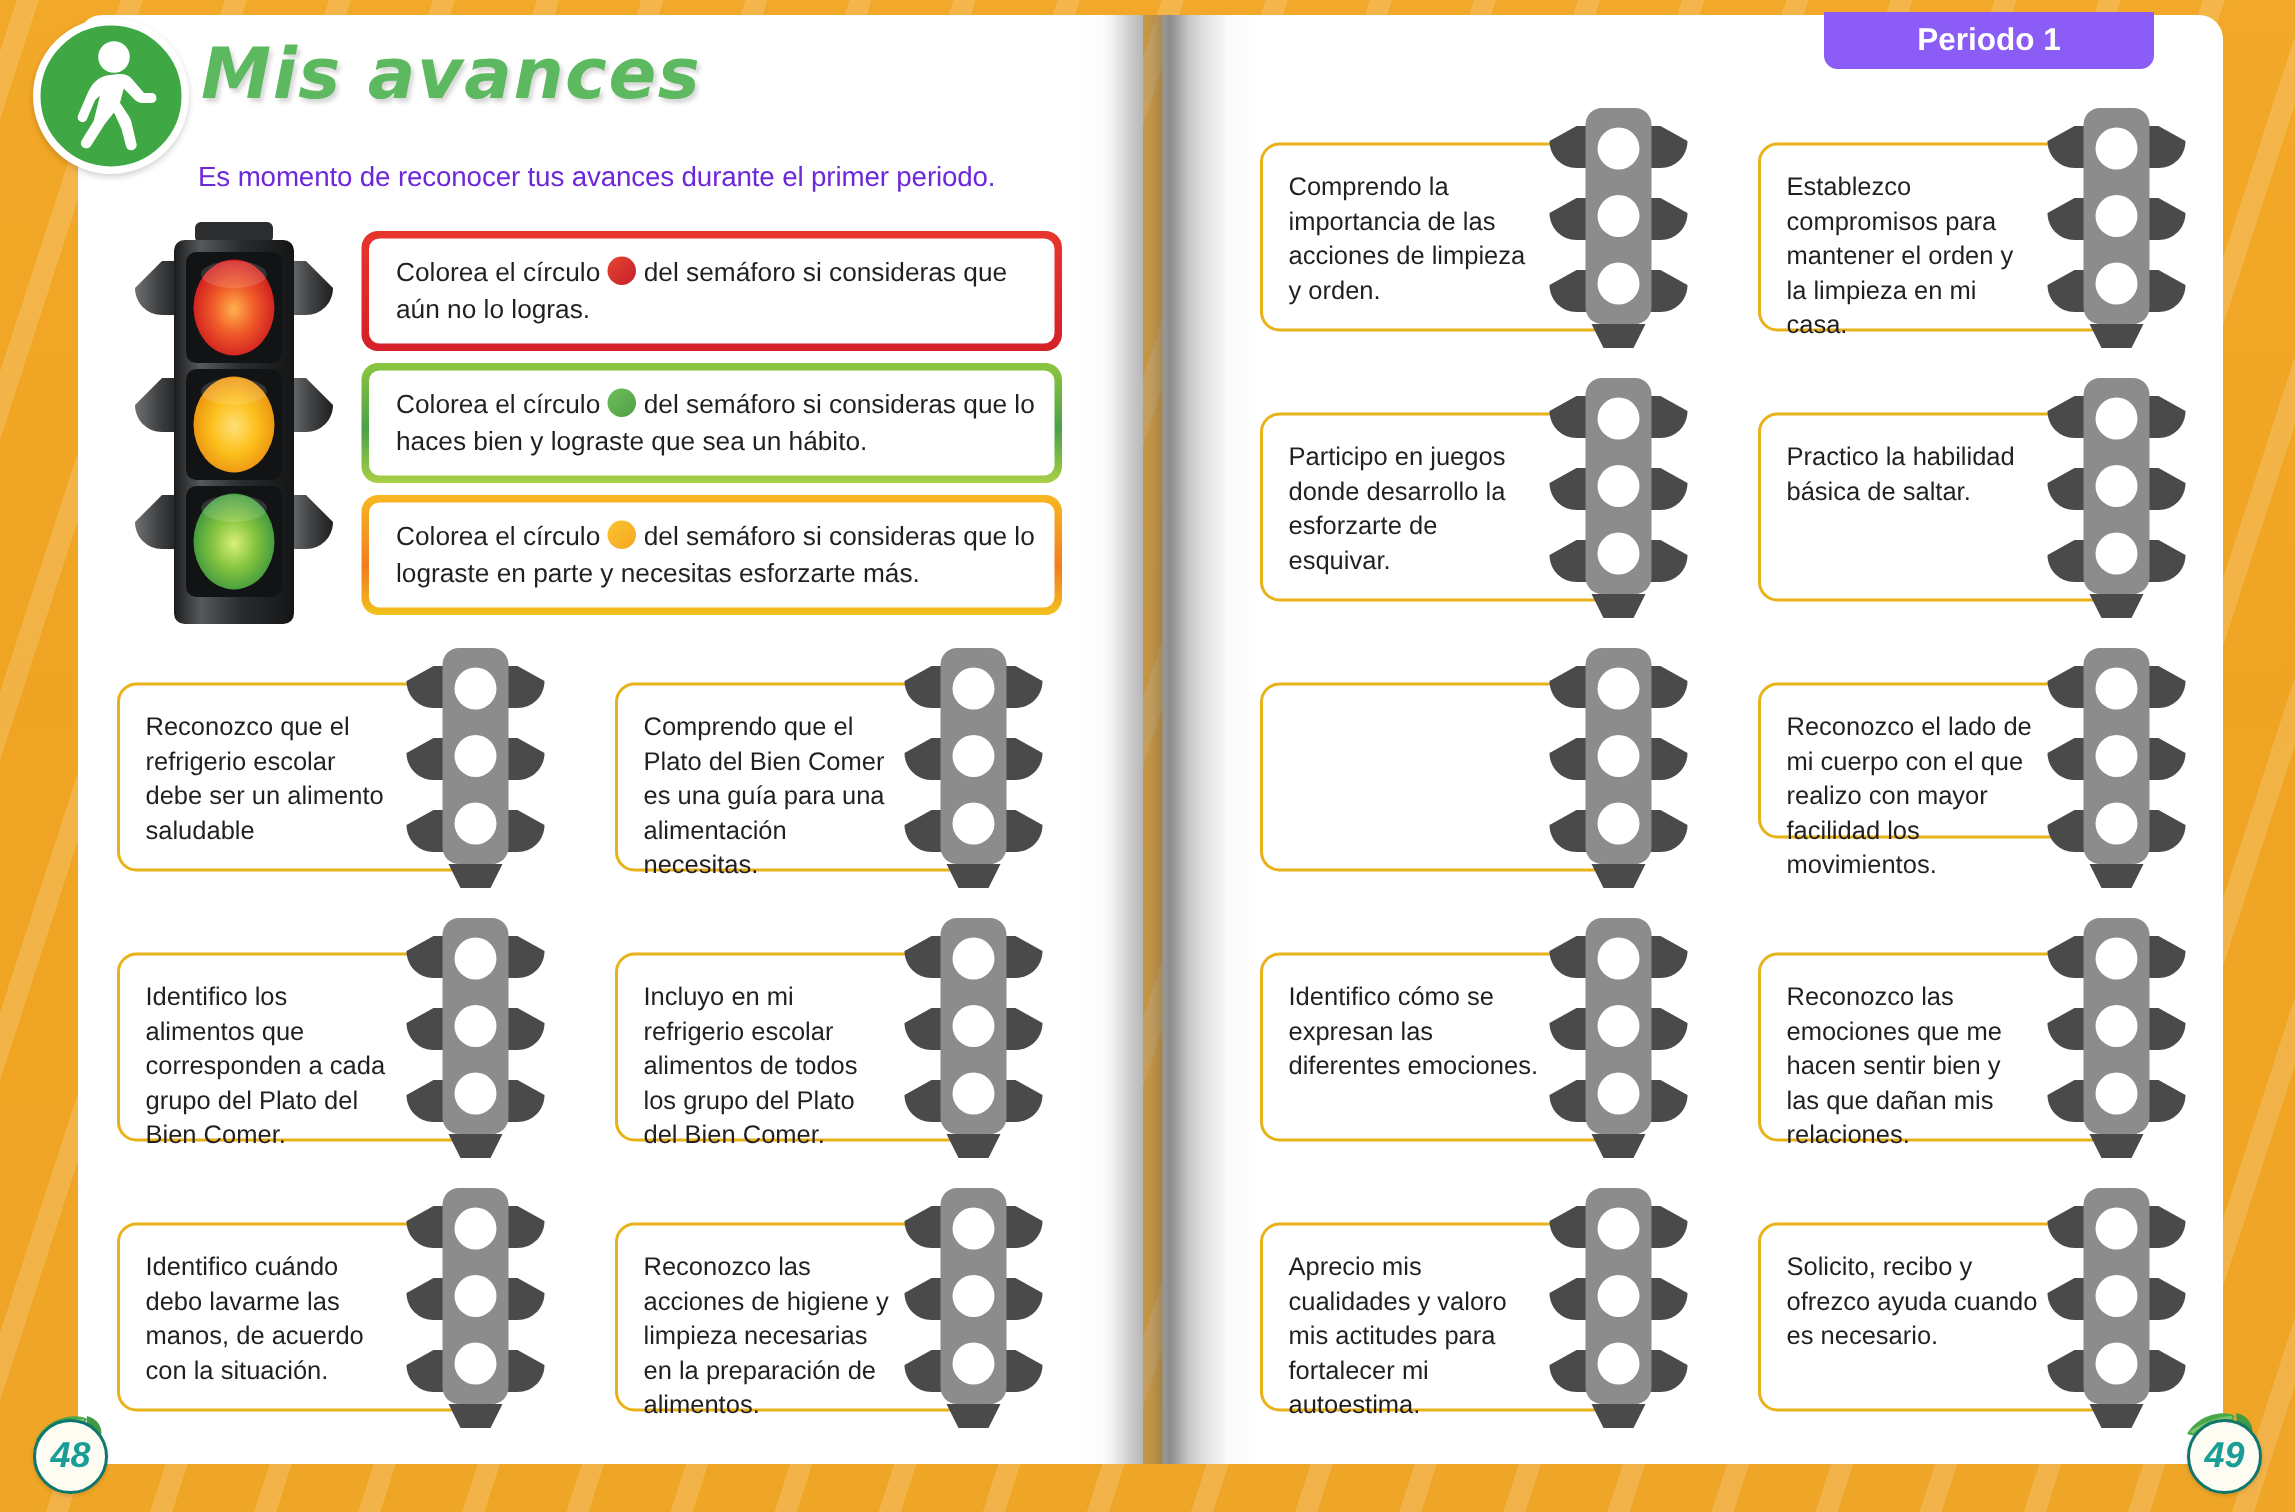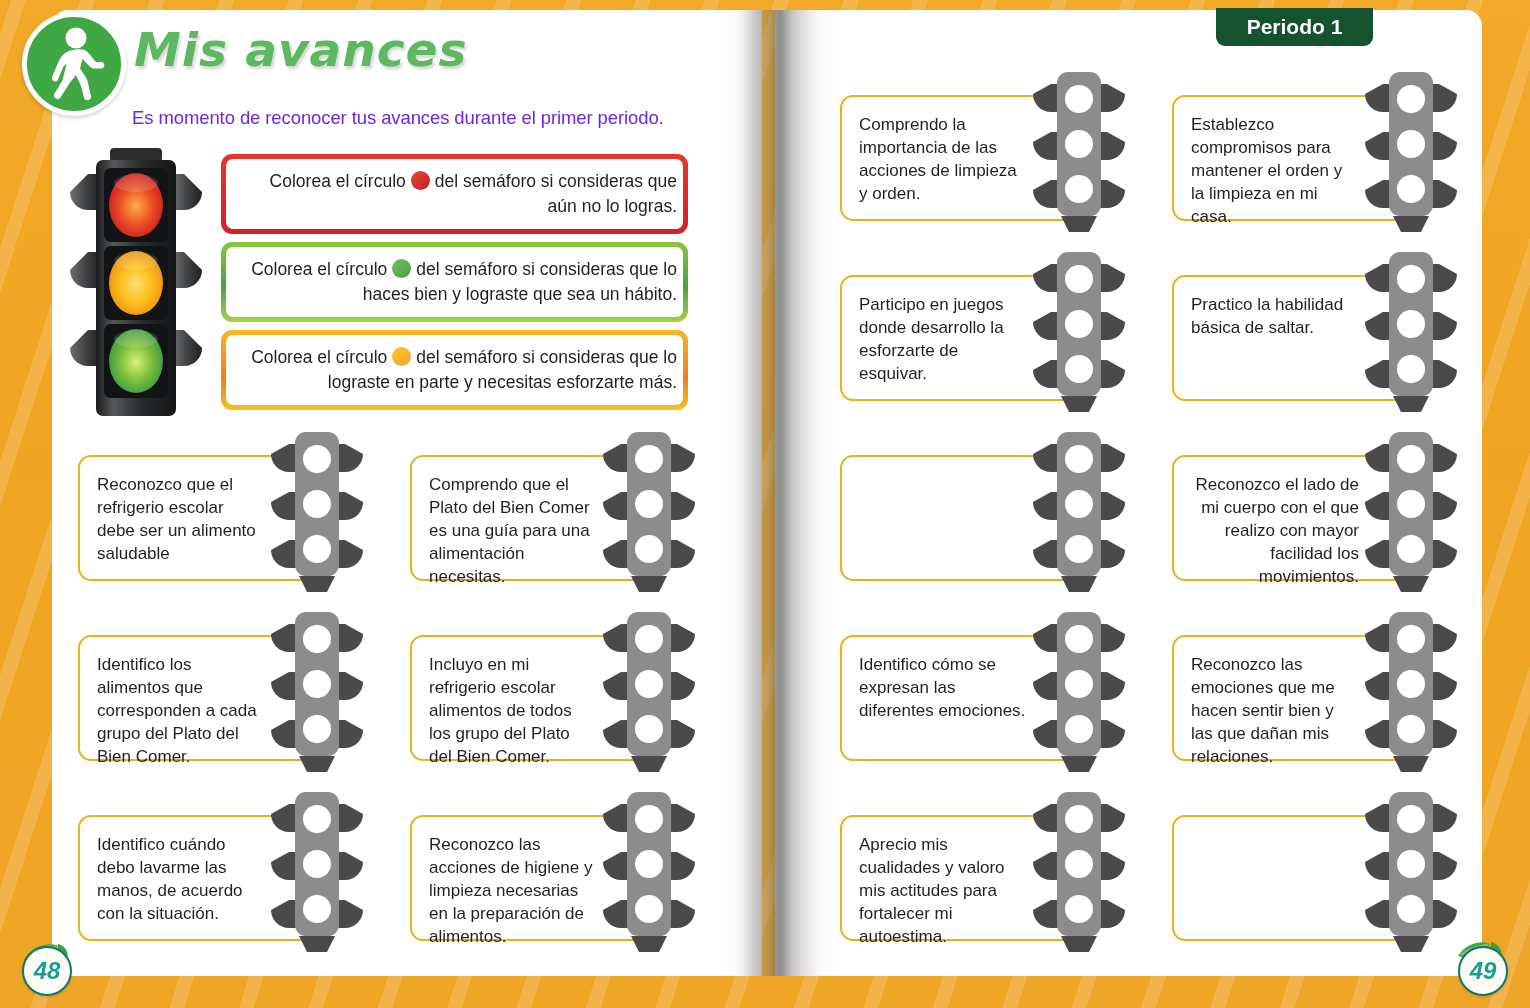--- a/index.html
+++ b/index.html
@@ -82,30 +82,30 @@
   }
 
   #intro-text {
     position: absolute; left: 132px; top: 107px;
     font-size: 18.5px; color: #6d28d9; letter-spacing: -0.1px;
   }
 
   
   #period-badge {
     position: absolute; left: 1216px; top: 8px;
-    width: 157px; height: 38px;
-    background: #14532d; color: #ffffff;
+    width: 220px; height: 38px;
+    background: #8b5cf6; color: #ffffff;
     border-radius: 0 0 9px 9px;
     font-size: 21px; font-weight: 700;
     display: flex; align-items: center; justify-content: center;
     z-index: 7;
   }
 
   
-  #legend { position: absolute; left: 58px; top: 150px; width: 630px; text-align: right; }
+  #legend { position: absolute; left: 78px; top: 150px; width: 630px; }
   .legend-row { position: relative; height: 88px; }
   .legend-plate {
     position: absolute; left: 163px; top: 4px;
     width: 467px; height: 80px;
     border-radius: 11px;
     background: #ffffff;
   }
   .legend-plate .inner {
     position: absolute; inset: 5px;
     background: #ffffff; border-radius: 7px;
@@ -471,21 +471,21 @@
       <path d="M86 66 L72 66 L72 94 L86 94 C96 94 104 86 104 76 Z"></path>
       <path d="M86 114 L72 114 L72 142 L86 142 C96 142 104 134 104 124 Z"></path>
       <path d="M40 150 L76 150 L68 166 L48 166 Z"></path>
     </g>
     <rect x="36" y="6" width="44" height="144" rx="11" fill="#8c8c8c"></rect>
     <circle cx="58" cy="33" r="14" fill="#ffffff"></circle>
     <circle cx="58" cy="78" r="14" fill="#ffffff"></circle>
     <circle cx="58" cy="123" r="14" fill="#ffffff"></circle>
   </svg>
     </div>
-    <div class="card" style="left: 1172px; top: 455px; width: 255px; height: 126px; text-align: right;">
+    <div class="card" style="left: 1172px; top: 455px; width: 255px; height: 104px;">
       <div class="ctext">Reconozco el lado de mi cuerpo con el que realizo con mayor facilidad los movimientos.</div>
       <svg class="card-light" viewBox="0 0 116 176">
     <g fill="#4a4a4a">
       <path d="M30 18 L44 18 L44 46 L30 46 C20 46 12 38 12 28 Z"></path>
       <path d="M30 66 L44 66 L44 94 L30 94 C20 94 12 86 12 76 Z"></path>
       <path d="M30 114 L44 114 L44 142 L30 142 C20 142 12 134 12 124 Z"></path>
       <path d="M86 18 L72 18 L72 46 L86 46 C96 46 104 38 104 28 Z"></path>
       <path d="M86 66 L72 66 L72 94 L86 94 C96 94 104 86 104 76 Z"></path>
       <path d="M86 114 L72 114 L72 142 L86 142 C96 142 104 134 104 124 Z"></path>
       <path d="M40 150 L76 150 L68 166 L48 166 Z"></path>
@@ -544,20 +544,21 @@
       <path d="M86 114 L72 114 L72 142 L86 142 C96 142 104 134 104 124 Z"></path>
       <path d="M40 150 L76 150 L68 166 L48 166 Z"></path>
     </g>
     <rect x="36" y="6" width="44" height="144" rx="11" fill="#8c8c8c"></rect>
     <circle cx="58" cy="33" r="14" fill="#ffffff"></circle>
     <circle cx="58" cy="78" r="14" fill="#ffffff"></circle>
     <circle cx="58" cy="123" r="14" fill="#ffffff"></circle>
   </svg>
     </div>
     <div class="card" style="left: 1172px; top: 815px; width: 255px; height: 126px;">
+      <div class="ctext">Solicito, recibo y ofrezco ayuda cuando es necesario.</div>
       <svg class="card-light" viewBox="0 0 116 176">
     <g fill="#4a4a4a">
       <path d="M30 18 L44 18 L44 46 L30 46 C20 46 12 38 12 28 Z"></path>
       <path d="M30 66 L44 66 L44 94 L30 94 C20 94 12 86 12 76 Z"></path>
       <path d="M30 114 L44 114 L44 142 L30 142 C20 142 12 134 12 124 Z"></path>
       <path d="M86 18 L72 18 L72 46 L86 46 C96 46 104 38 104 28 Z"></path>
       <path d="M86 66 L72 66 L72 94 L86 94 C96 94 104 86 104 76 Z"></path>
       <path d="M86 114 L72 114 L72 142 L86 142 C96 142 104 134 104 124 Z"></path>
       <path d="M40 150 L76 150 L68 166 L48 166 Z"></path>
     </g>

